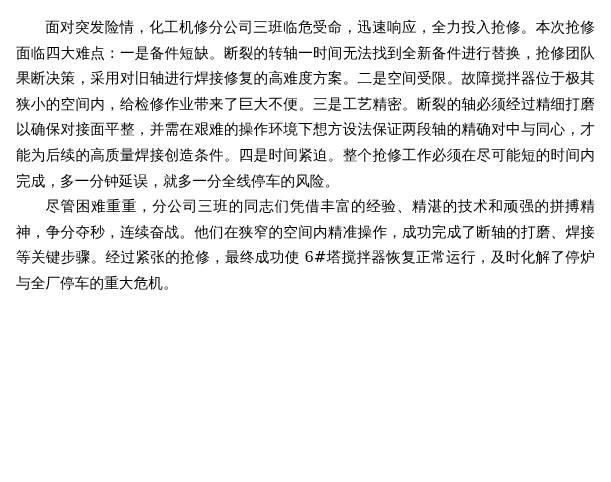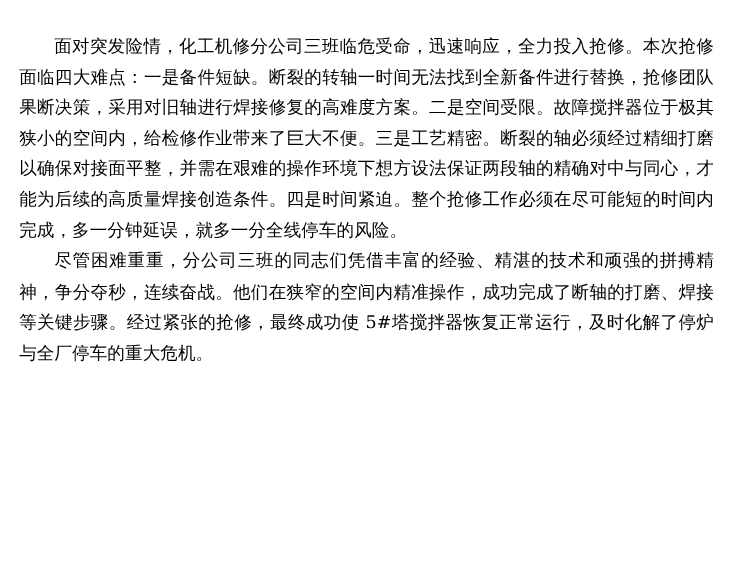--- a/index.html
+++ b/index.html
@@ -14,33 +14,33 @@
     font-family: "DejaVu Serif", "Liberation Serif", serif;
   }
   #doc {
     box-sizing: border-box;
     width: 611px;
     height: 482px;
     padding: 14px 16px 0 16px;
     background: #ffffff;
   }
   .para {
-    margin: 12px 0 0 0;
+    margin: 0 0 0 0;
     font-size: 14.6px;
     line-height: 25.6px;
     color: #000000;
     text-align: justify;
     text-justify: inter-ideograph;
     text-indent: 2em;
     letter-spacing: 0.1px;
     font-family: "DejaVu Serif", "Liberation Serif", serif;
   }
   .para + .para {
     margin-top: 0px;
   }
 </style>
 </head>
 <body>
 
 <div id="doc">
   <p class="para">面对突发险情，化工机修分公司三班临危受命，迅速响应，全力投入抢修。本次抢修面临四大难点：一是备件短缺。断裂的转轴一时间无法找到全新备件进行替换，抢修团队果断决策，采用对旧轴进行焊接修复的高难度方案。二是空间受限。故障搅拌器位于极其狭小的空间内，给检修作业带来了巨大不便。三是工艺精密。断裂的轴必须经过精细打磨以确保对接面平整，并需在艰难的操作环境下想方设法保证两段轴的精确对中与同心，才能为后续的高质量焊接创造条件。四是时间紧迫。整个抢修工作必须在尽可能短的时间内完成，多一分钟延误，就多一分全线停车的风险。</p>
-  <p class="para">尽管困难重重，分公司三班的同志们凭借丰富的经验、精湛的技术和顽强的拼搏精神，争分夺秒，连续奋战。他们在狭窄的空间内精准操作，成功完成了断轴的打磨、焊接等关键步骤。经过紧张的抢修，最终成功使 5#塔搅拌器恢复正常运行，及时化解了停炉与全厂停车的重大危机。</p>
+  <p class="para">尽管困难重重，分公司三班的同志们凭借丰富的经验、精湛的技术和顽强的拼搏精神，争分夺秒，连续奋战。他们在狭窄的空间内精准操作，成功完成了断轴的打磨、焊接等关键步骤。经过紧张的抢修，最终成功使 6#塔搅拌器恢复正常运行，及时化解了停炉与全厂停车的重大危机。</p>
 </div>
 
 </body></html>

